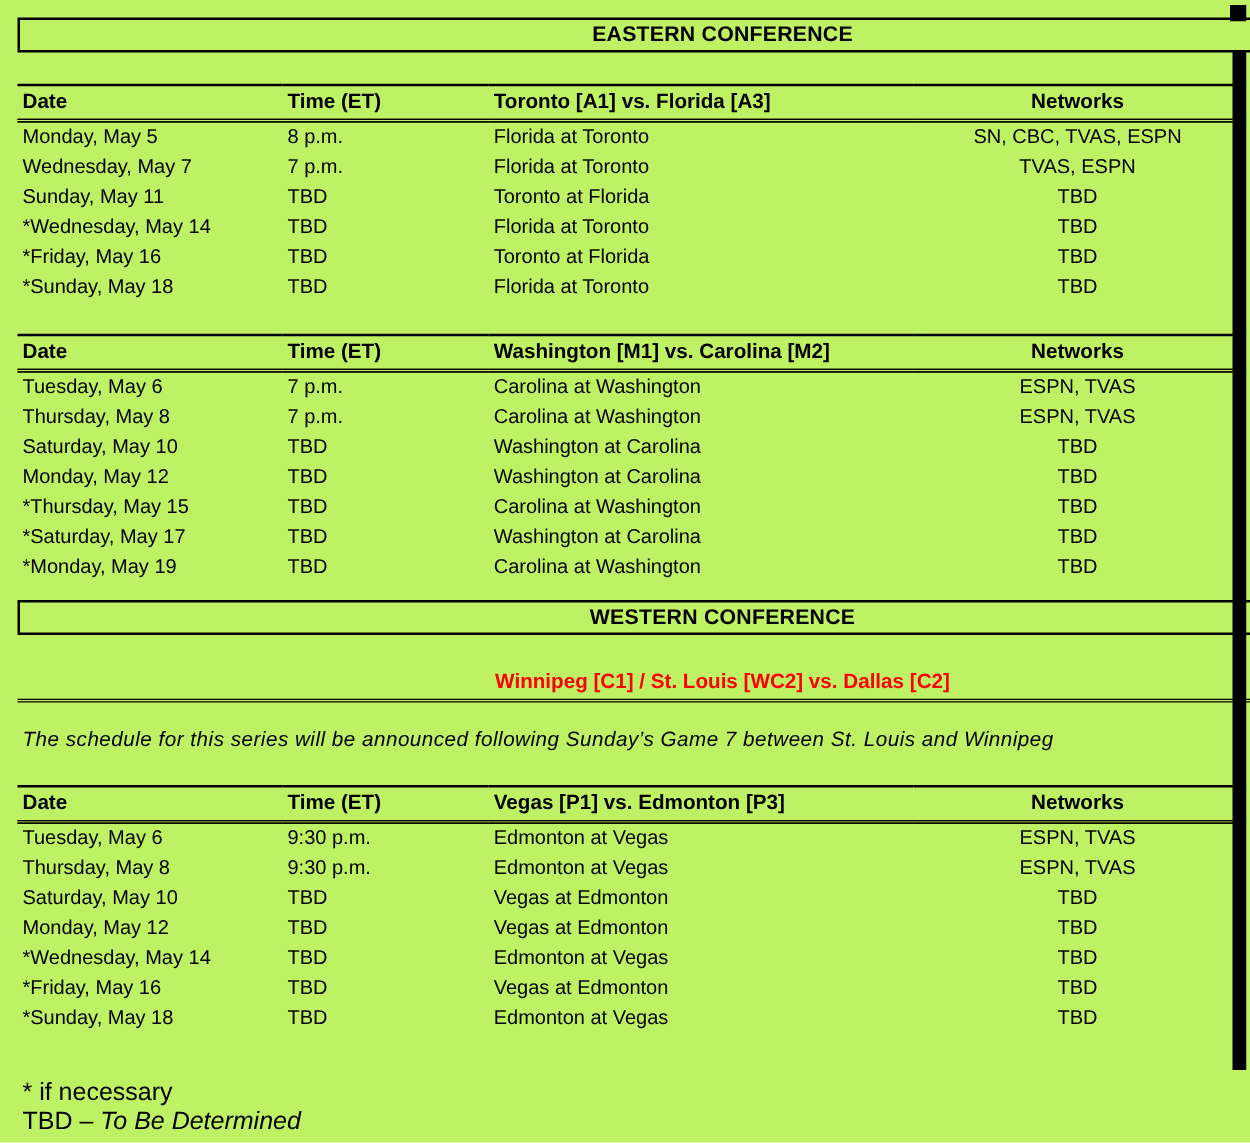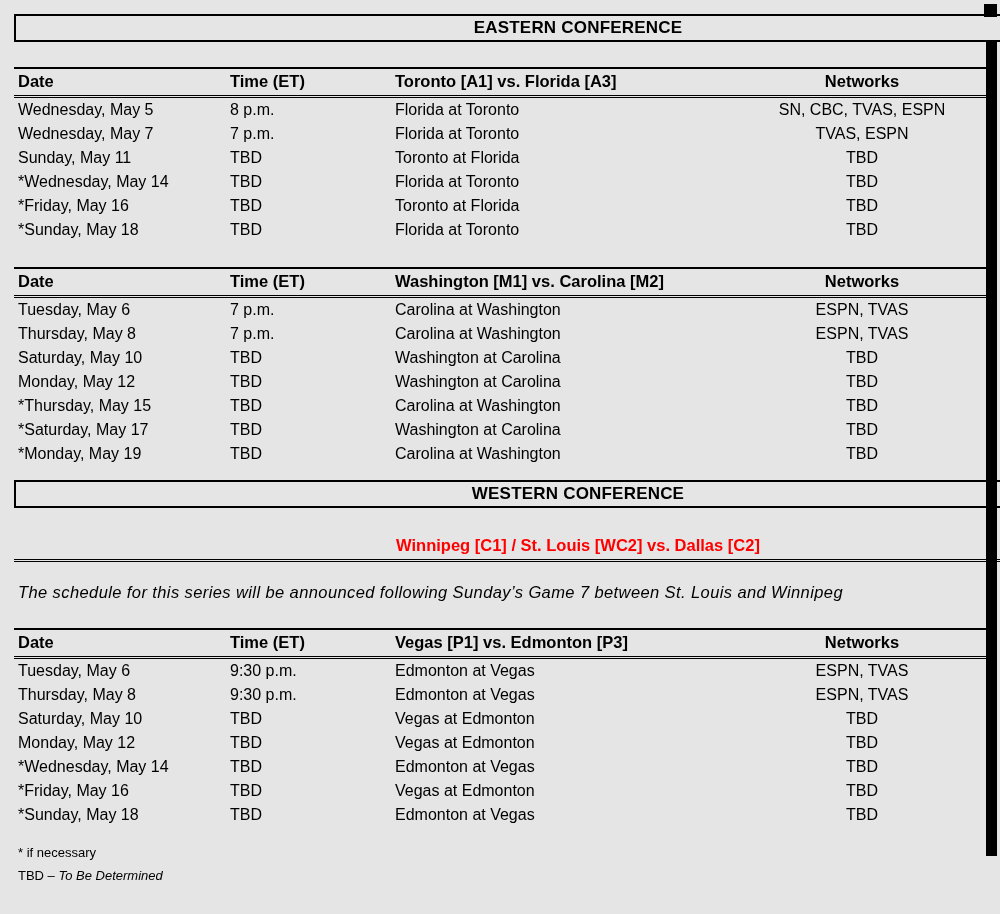--- a/index.html
+++ b/index.html
@@ -3,21 +3,21 @@
 <meta charset="utf-8">
 <style>
   * { margin: 0; padding: 0; box-sizing: border-box; }
   html, body { background: #fff; }
   body { font-family: "Liberation Sans", sans-serif; color: #000; }
 
   .doc {
     position: relative;
     width: 1000px;
     height: 914px;
-    background: #e5e5e5;
+    background: #bef264;
     overflow: hidden;
   }
 
   
   .banner {
     margin: 14px 0 0 14px;
     width: 1128px;
     height: 28px;
     border: 2px solid #000;
     display: flex;
@@ -76,21 +76,21 @@
     margin-top: 19px;
     padding-left: 4px;
     font-style: italic;
     font-size: 16.5px;
     line-height: 22px;
     letter-spacing: 0.4px;
     white-space: nowrap;
   }
 
   
-  .footnotes { margin: 14px 0 0 18px; font-size: 13px; line-height: 23px; }
+  .footnotes { margin: 36px 0 0 18px; font-size: 20px; line-height: 23px; }
   .footnotes .italic { font-style: italic; }
 
   
   .edge-top {
     position: absolute; left: 984px; top: 4px;
     width: 13px; height: 13px; background: #000;
   }
   .edge-bar {
     position: absolute; left: 986px; top: 41px;
     width: 11px; height: 815px; background: #000;
@@ -109,21 +109,21 @@
       <thead>
         <tr>
           <th>Date</th>
           <th>Time (ET)</th>
           <th>Toronto [A1] vs. Florida [A3]</th>
           <th class="center">Networks</th>
         </tr>
       </thead>
       <tbody>
         <tr>
-          <td>Wednesday, May 5</td>
+          <td>Monday, May 5</td>
           <td>8 p.m.</td>
           <td>Florida at Toronto</td>
           <td class="center">SN, CBC, TVAS, ESPN</td>
         </tr>
         <tr>
           <td>Wednesday, May 7</td>
           <td>7 p.m.</td>
           <td>Florida at Toronto</td>
           <td class="center">TVAS, ESPN</td>
         </tr>

